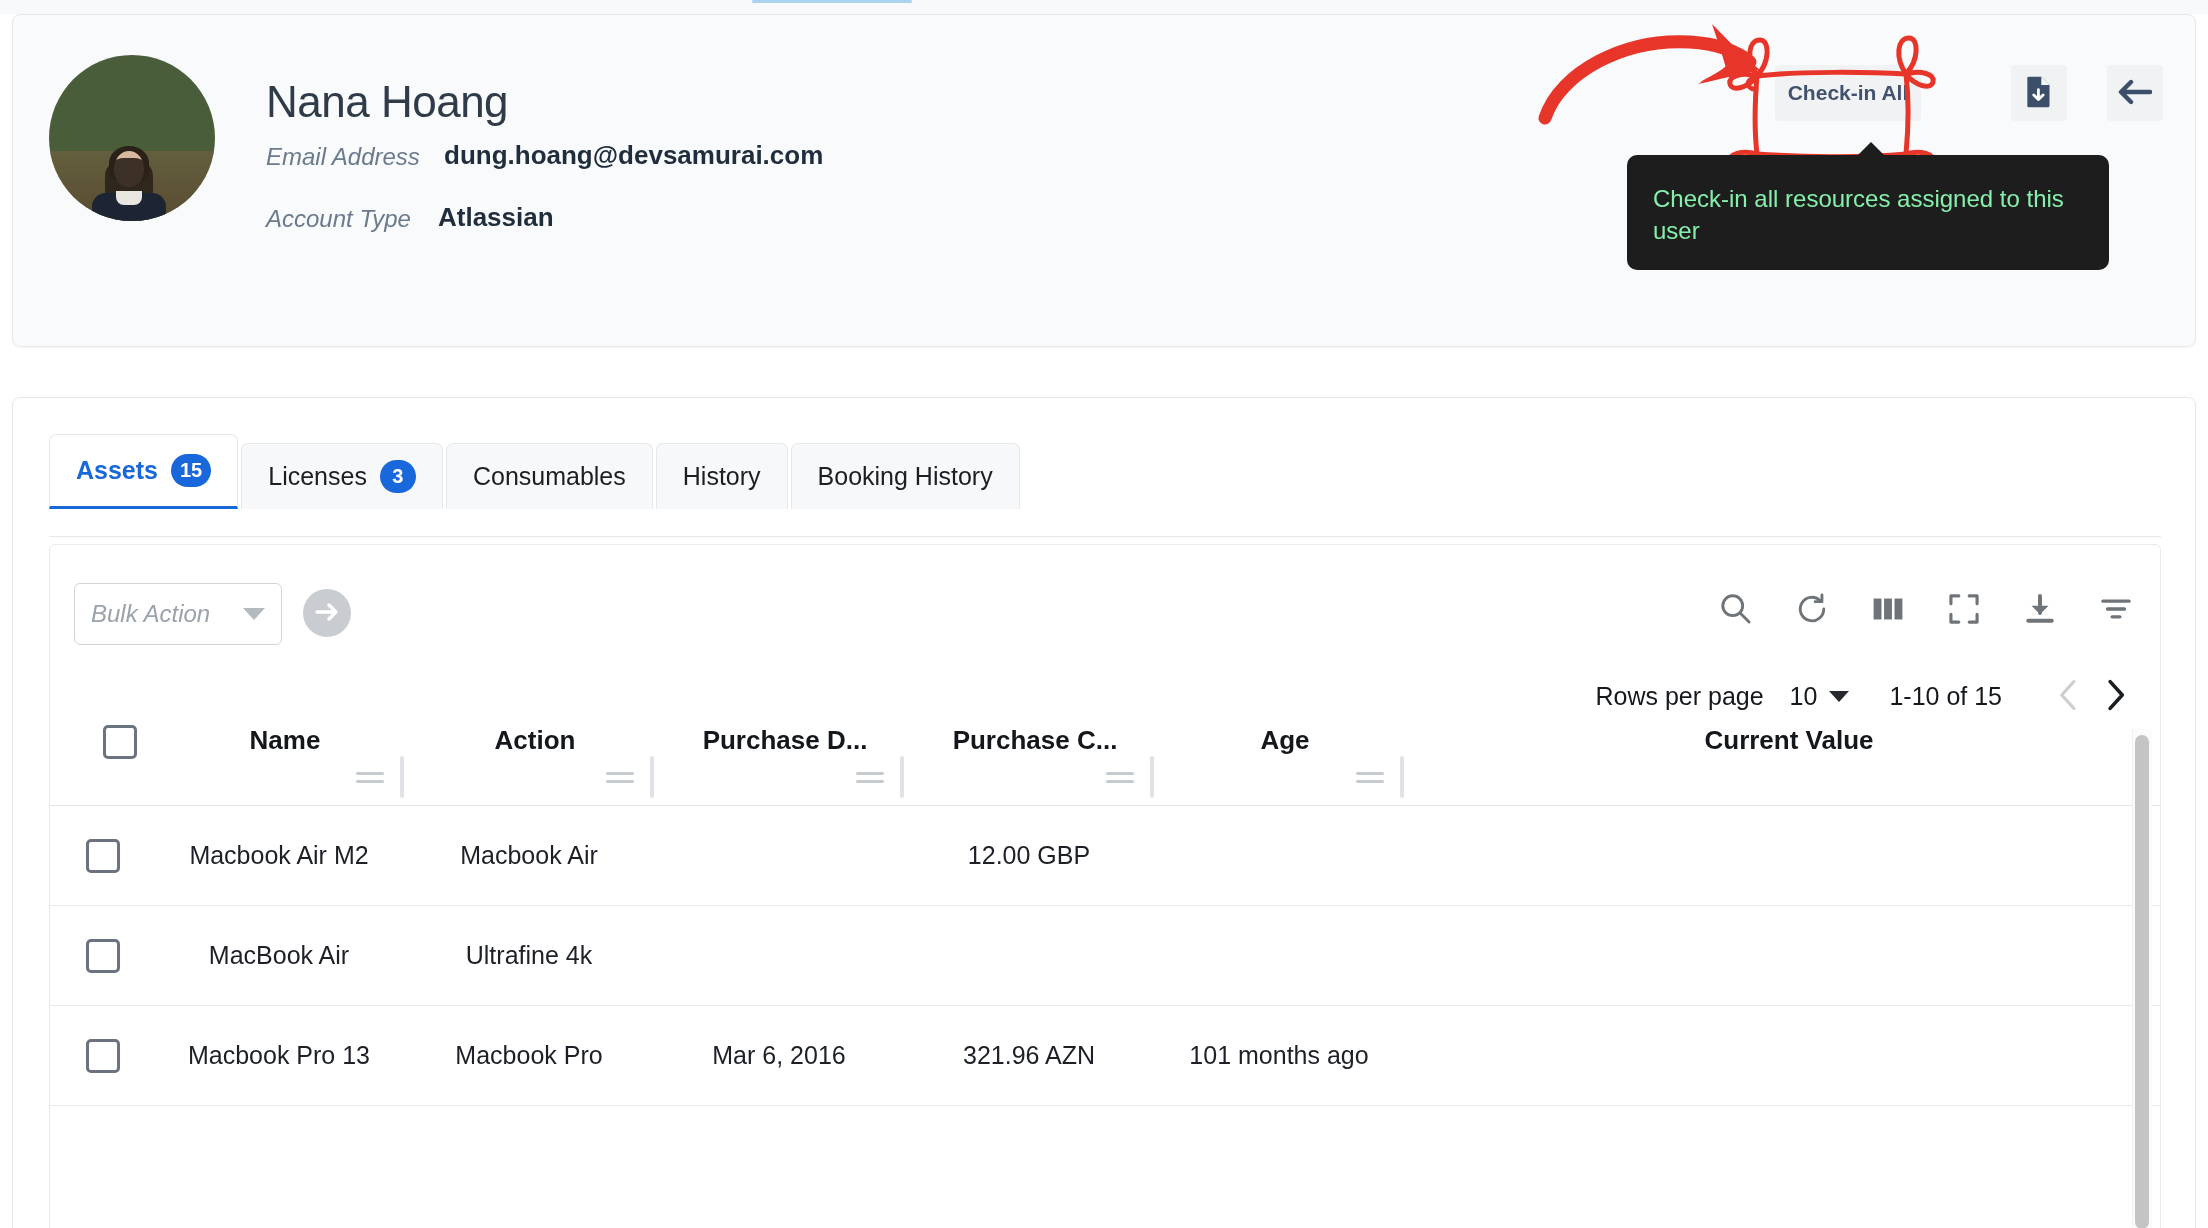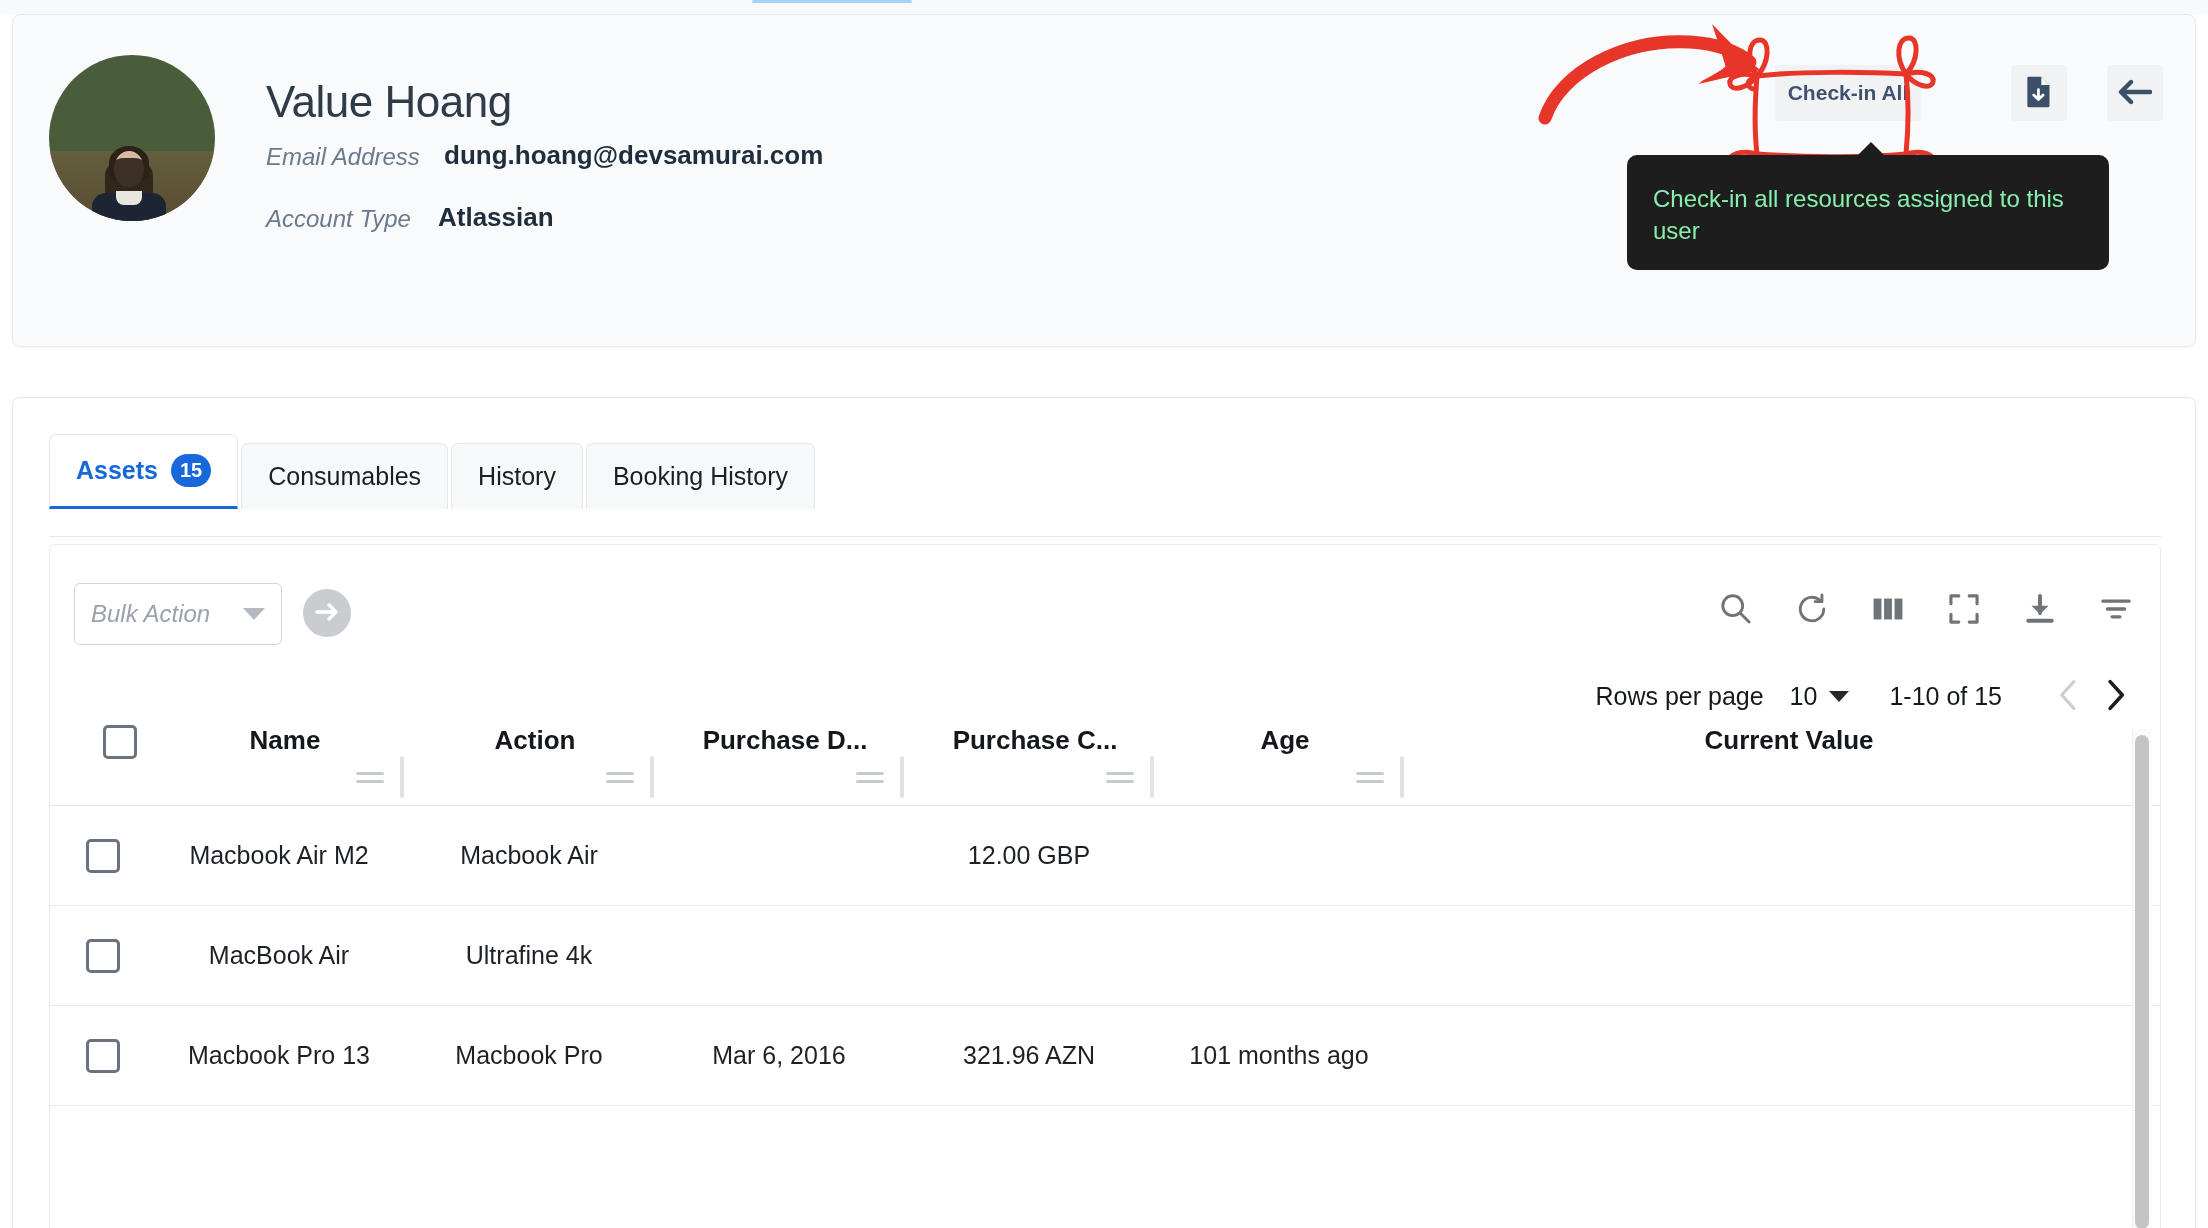--- a/index.html
+++ b/index.html
@@ -300,21 +300,21 @@
     <div class="avatar">
       <div class="sky"></div>
       <div class="ground"></div>
       <div class="person-hair"></div>
       <div class="person-head"></div>
       <div class="person-hair2"></div>
       <div class="person-body"></div>
       <div class="collar"></div>
     </div>
 
-    <div class="profile-name">Value Hoang</div>
+    <div class="profile-name">Nana Hoang</div>
 
     <div class="field-label lbl-email">Email Address</div>
     <div class="field-value val-email">dung.hoang@devsamurai.com</div>
 
     <div class="field-label lbl-acct">Account Type</div>
     <div class="field-value val-acct">Atlassian</div>
 
     <button class="btn-checkin">Check-in All</button>
 
     <button class="icon-btn btn-export">
@@ -367,20 +367,24 @@
 
   <div class="tooltip-arrow"></div>
   <div class="tooltip">Check-in all resources assigned to this user</div>
 
   <div class="main-card">
 
     <div class="tabs">
       <div class="tab active">
         <span>Assets</span>
         <span class="badge">15</span>
+      </div>
+      <div class="tab">
+        <span>Licenses</span>
+        <span class="badge">3</span>
       </div>
       <div class="tab">
         <span>Consumables</span>
       </div>
       <div class="tab">
         <span>History</span>
       </div>
       <div class="tab">
         <span>Booking History</span>
       </div>

